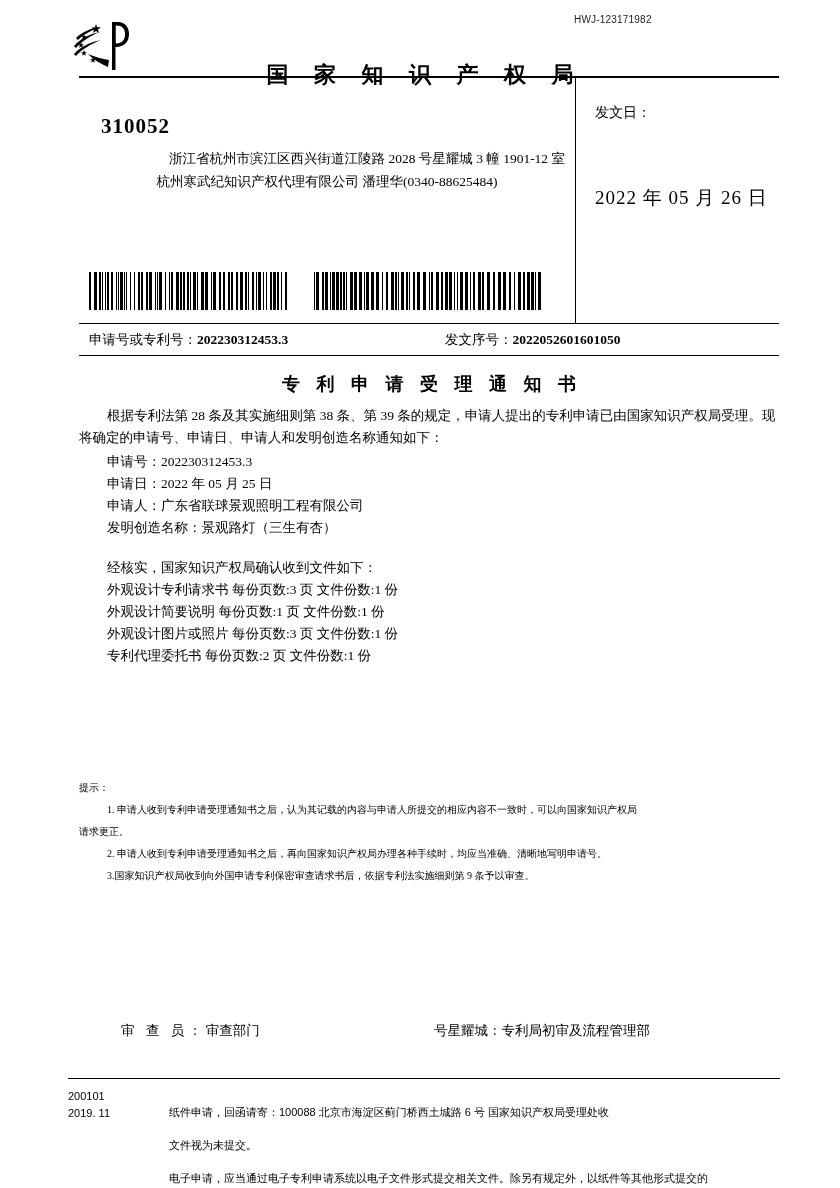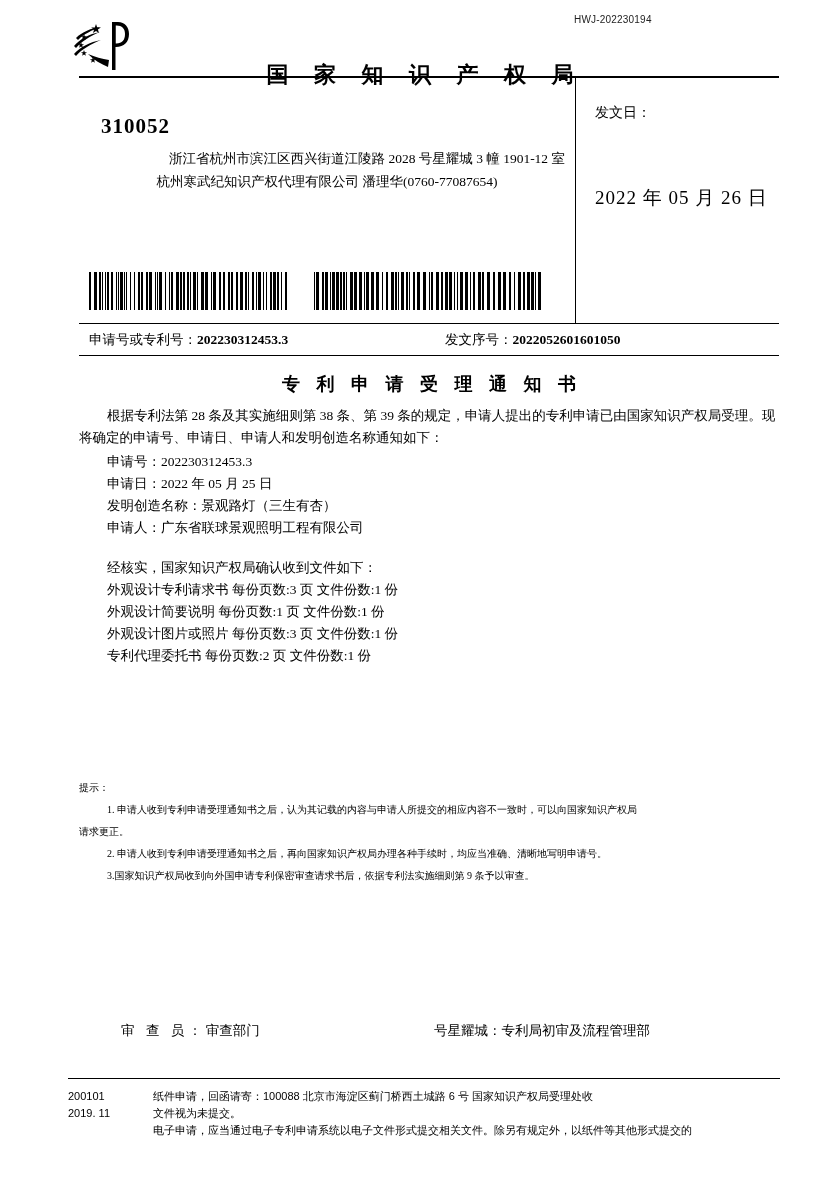--- a/index.html
+++ b/index.html
@@ -273,28 +273,28 @@
     width: 80px;
     font-size: 11px;
     line-height: 17px;
   }
   .footer .ftext {
     position: absolute;
     left: 85px;
     top: 0;
     width: 625px;
   }
-  .footer .ftext p { margin: 0; }
+  .footer .ftext p { margin: 16px; }
 </style>
 </head>
 <body>
 
 <div class="page">
 
-  <div class="doc-code">HWJ-202230194</div>
+  <div class="doc-code">HWJ-123171982</div>
 
   <div class="header">
     <div class="emblem">
       <svg width="72" height="54" viewBox="0 0 72 54" xmlns="http://www.w3.org/2000/svg">
         <g fill="#000">
           <path d="M44 2 L50 2 C57 2 61 7 61 14 C61 22 56 27 48 27 L44 27 Z M47.5 5.5 L47.5 23.5 L48.5 23.5 C54 23.5 57 20 57 14 C57 8.5 54 5.5 48.5 5.5 Z"></path>
           <path d="M44 2 L47.5 2 L47.5 50 L44 50 Z"></path>
           <path d="M40 47 C33 44 26 40 20 34 C27 37 34 39 41 40 Z"></path>
           <path d="M8 18 C14 12 23 8 33 7 C24 10 16 14 10 20 Z"></path>
           <path d="M6 26 C12 19 21 14 32 12 C22 16 14 21 8 28 Z"></path>
@@ -311,21 +311,21 @@
     </div>
     <div class="header-title">国 家 知 识 产 权 局</div>
   </div>
 
   <div class="rule-main"></div>
 
   <div class="block">
     <div class="vline"></div>
     <div class="zip">310052</div>
     <div class="addr1">浙江省杭州市滨江区西兴街道江陵路 2028 号星耀城 3 幢 1901-12 室</div>
-    <div class="addr2">杭州寒武纪知识产权代理有限公司  潘理华(0760-77087654)</div>
+    <div class="addr2">杭州寒武纪知识产权代理有限公司  潘理华(0340-88625484)</div>
     <div class="issue-label">发文日：</div>
     <div class="issue-date">2022 年 05 月 26 日</div>
 
     <div class="barcode barcode-1" id="bc1">
         <i style="width: 2px; margin-right: 3px;"></i>
         <i style="width: 3px; margin-right: 2px;"></i>
         <i style="width: 2px; margin-right: 1px;"></i>
         <i style="width: 1px; margin-right: 2px;"></i>
         <i style="width: 1px; margin-right: 1px;"></i>
         <i style="width: 2px; margin-right: 2px;"></i>
@@ -448,22 +448,22 @@
   </div>
 
   <div class="rule-3"></div>
 
   <div class="notice-title">专 利 申 请 受 理 通 知 书</div>
 
   <div class="body">
     <p class="para">根据专利法第 28 条及其实施细则第 38 条、第 39 条的规定，申请人提出的专利申请已由国家知识产权局受理。现将确定的申请号、申请日、申请人和发明创造名称通知如下：</p>
     <p class="line">申请号：202230312453.3</p>
     <p class="line">申请日：2022 年 05 月 25 日</p>
+    <p class="line">申请人：广东省联球景观照明工程有限公司</p>
     <p class="line">发明创造名称：景观路灯（三生有杏）</p>
-    <p class="line">申请人：广东省联球景观照明工程有限公司</p>
     <div class="gap"></div>
     <p class="line">经核实，国家知识产权局确认收到文件如下：</p>
     <p class="line">外观设计专利请求书  每份页数:3 页  文件份数:1 份</p>
     <p class="line">外观设计简要说明  每份页数:1 页  文件份数:1 份</p>
     <p class="line">外观设计图片或照片  每份页数:3 页  文件份数:1 份</p>
     <p class="line">专利代理委托书  每份页数:2 页  文件份数:1 份</p>
   </div>
 
   <div class="tips">
     <p class="tip-head">提示：</p>

